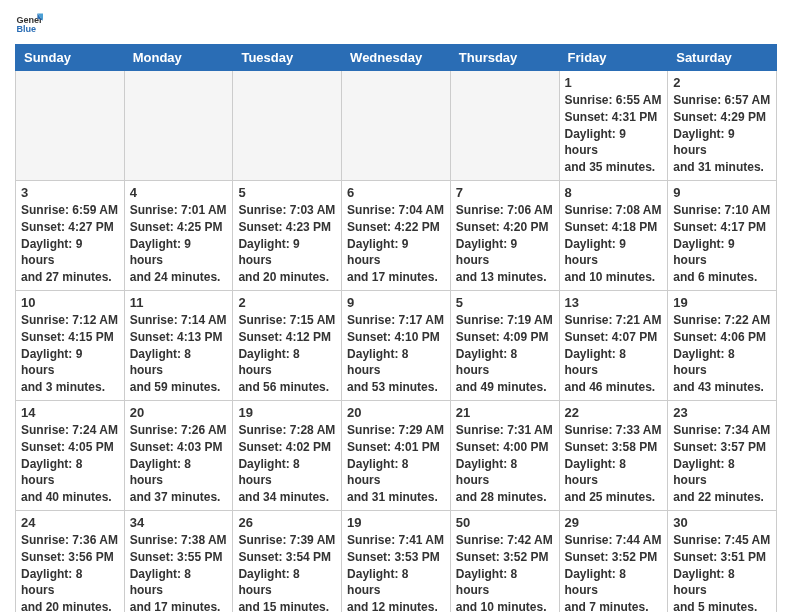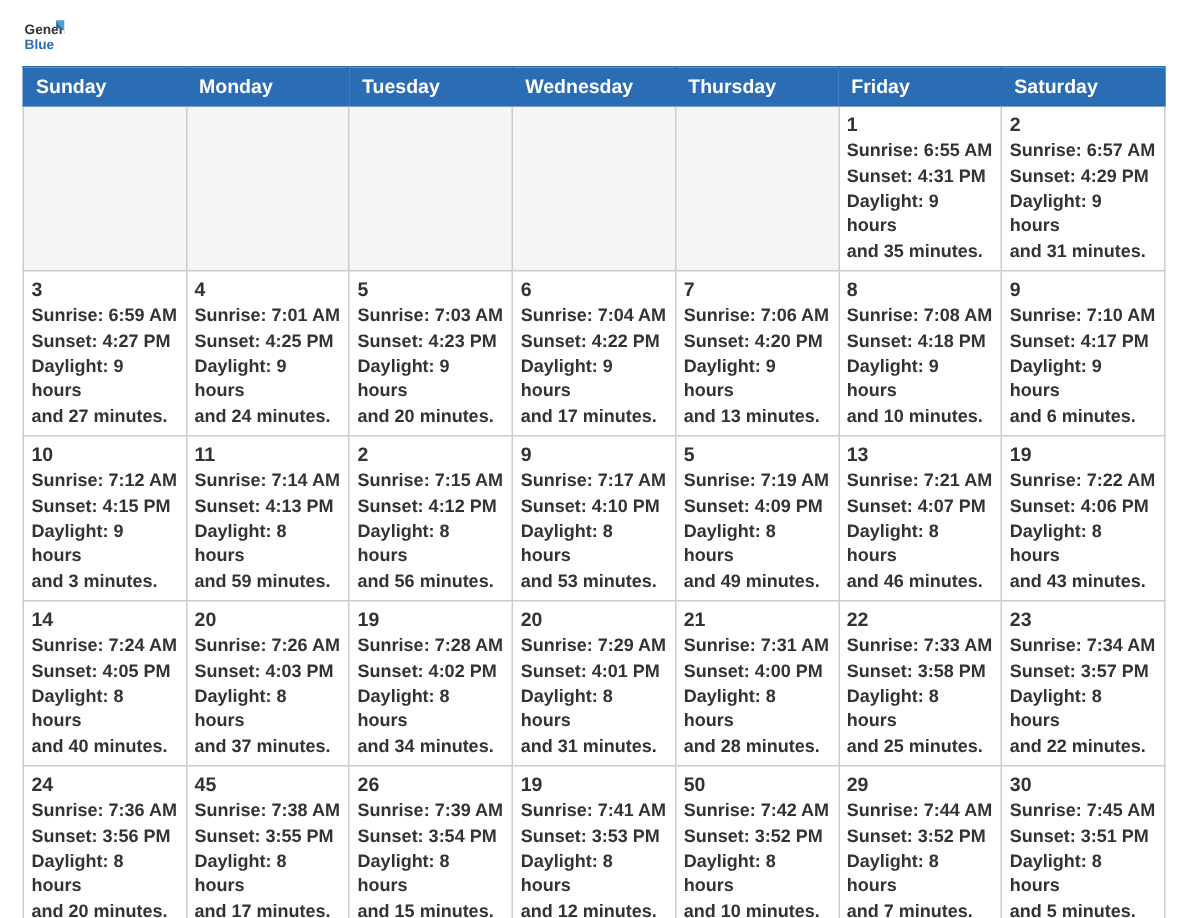--- a/index.html
+++ b/index.html
@@ -158,21 +158,21 @@
             <span class="day-num">23</span>
             <div class="cell-text">Sunrise: 7:34 AM<br>Sunset: 3:57 PM<br>Daylight: 8 hours<br>and 22 minutes.</div>
           </td>
         </tr>
         <tr>
           <td>
             <span class="day-num">24</span>
             <div class="cell-text">Sunrise: 7:36 AM<br>Sunset: 3:56 PM<br>Daylight: 8 hours<br>and 20 minutes.</div>
           </td>
           <td>
-            <span class="day-num">45</span>
+            <span class="day-num">34</span>
             <div class="cell-text">Sunrise: 7:38 AM<br>Sunset: 3:55 PM<br>Daylight: 8 hours<br>and 17 minutes.</div>
           </td>
           <td>
             <span class="day-num">26</span>
             <div class="cell-text">Sunrise: 7:39 AM<br>Sunset: 3:54 PM<br>Daylight: 8 hours<br>and 15 minutes.</div>
           </td>
           <td>
             <span class="day-num">19</span>
             <div class="cell-text">Sunrise: 7:41 AM<br>Sunset: 3:53 PM<br>Daylight: 8 hours<br>and 12 minutes.</div>
           </td>

